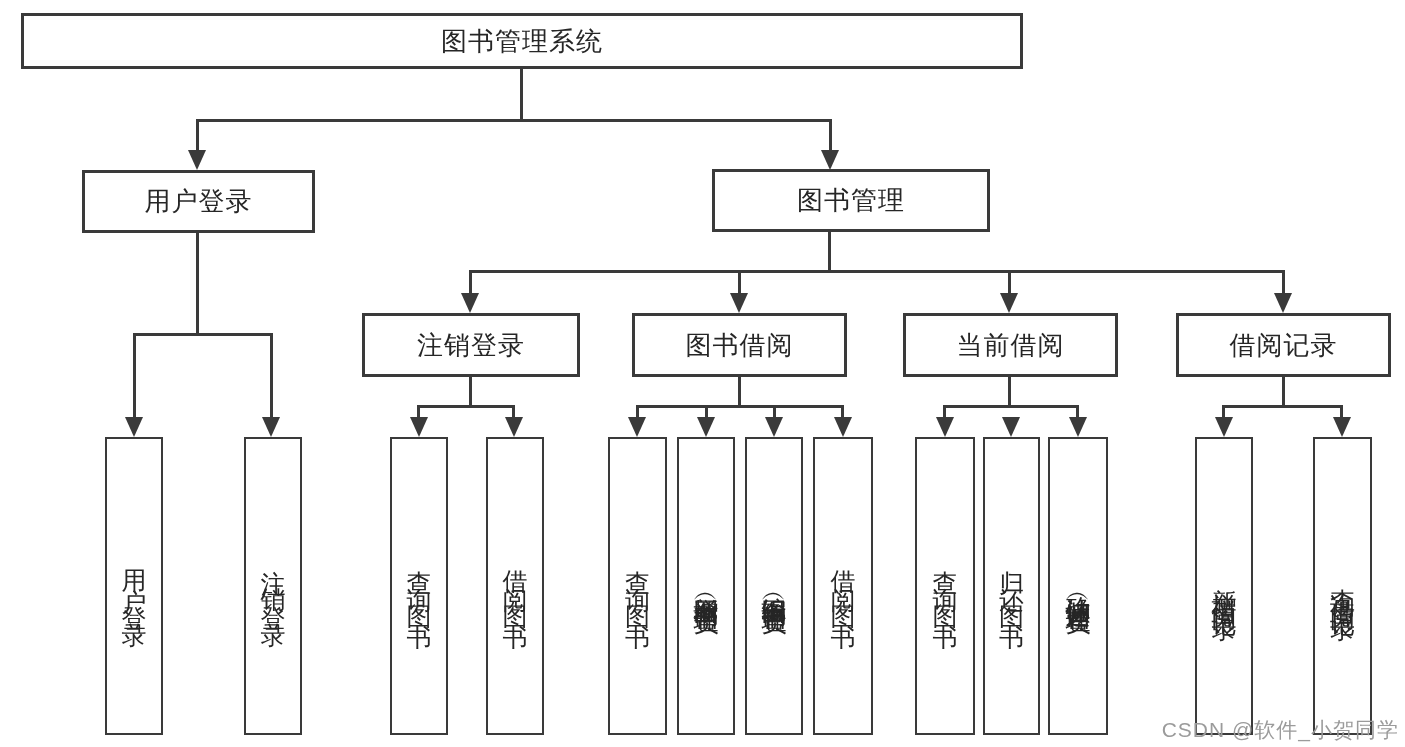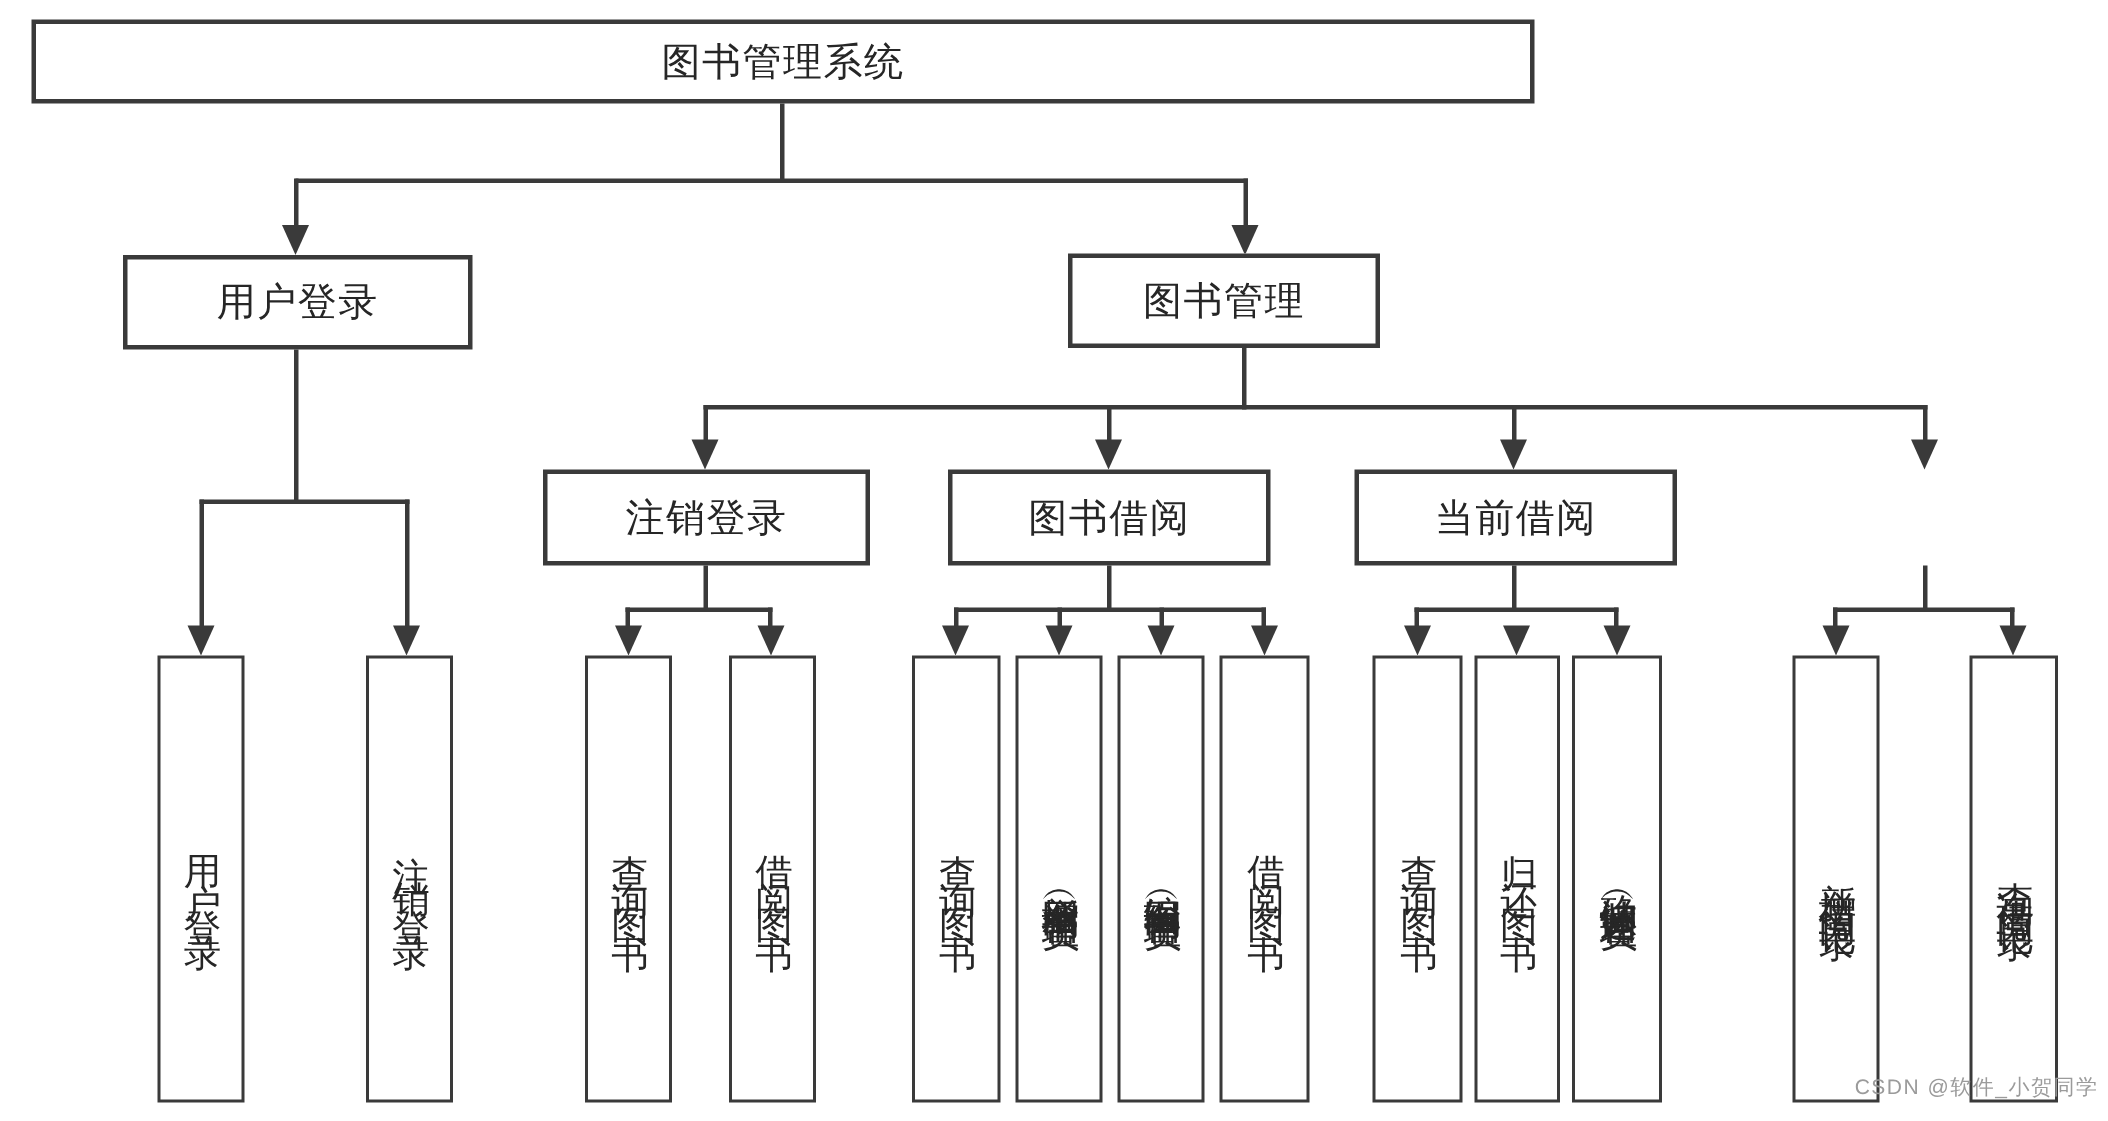--- a/index.html
+++ b/index.html
@@ -47,21 +47,21 @@
   .lv{position:absolute;width:3px;background:var(--line);}
   .arrow{
     position:absolute;width:0;height:0;
     border-left:9px solid transparent;
     border-right:9px solid transparent;
     border-top:20px solid var(--line);
   }
   .watermark{
     position:absolute;
     top:716px;right:6px;
-    font-size:14px;
+    font-size:21px;
     color:var(--wm);
     letter-spacing:1px;
     white-space:nowrap;
   }
 </style>
 </head>
 <body>
 
 <div id="canvas">
 
@@ -72,21 +72,21 @@
   <div class="lv" style="left:520px;top:69px;height:53px;"></div>
   <div class="lh" style="left:197px;top:119px;width:635px;"></div>
   <div class="lv" style="left:196px;top:119px;height:33px;"></div>
   <div class="lv" style="left:829px;top:119px;height:33px;"></div>
   <div class="arrow" style="left:188px;top:150px;"></div>
   <div class="arrow" style="left:821px;top:150px;"></div>
 
   <div class="box" style="left:82px;top:170px;width:233px;height:63px;">
     <span>用户登录</span>
   </div>
-  <div class="box" style="left:712px;top:169px;width:208px;height:63px;">
+  <div class="box" style="left:712px;top:169px;width:278px;height:63px;">
     <span>图书管理</span>
   </div>
 
   <div class="lv" style="left:196px;top:233px;height:103px;"></div>
   <div class="lh" style="left:133px;top:333px;width:140px;"></div>
   <div class="lv" style="left:133px;top:333px;height:86px;"></div>
   <div class="lv" style="left:270px;top:333px;height:86px;"></div>
   <div class="arrow" style="left:125px;top:417px;"></div>
   <div class="arrow" style="left:262px;top:417px;"></div>
 
@@ -102,20 +102,23 @@
   <div class="arrow" style="left:1274px;top:293px;"></div>
 
   <div class="box" style="left:362px;top:313px;width:218px;height:64px;">
     <span>注销登录</span>
   </div>
   <div class="box" style="left:903px;top:313px;width:215px;height:64px;">
     <span>当前借阅</span>
   </div>
   <div class="box" style="left:632px;top:313px;width:215px;height:64px;">
     <span>图书借阅</span>
+  </div>
+  <div class="box" style="left:1176px;top:313px;width:215px;height:64px;">
+    <span>借阅记录</span>
   </div>
 
   <div class="lv" style="left:469px;top:377px;height:31px;"></div>
   <div class="lh" style="left:417px;top:405px;width:98px;"></div>
   <div class="lv" style="left:417px;top:405px;height:14px;"></div>
   <div class="lv" style="left:512px;top:405px;height:14px;"></div>
   <div class="arrow" style="left:410px;top:417px;"></div>
   <div class="arrow" style="left:505px;top:417px;"></div>
 
   <div class="lv" style="left:738px;top:377px;height:31px;"></div>

